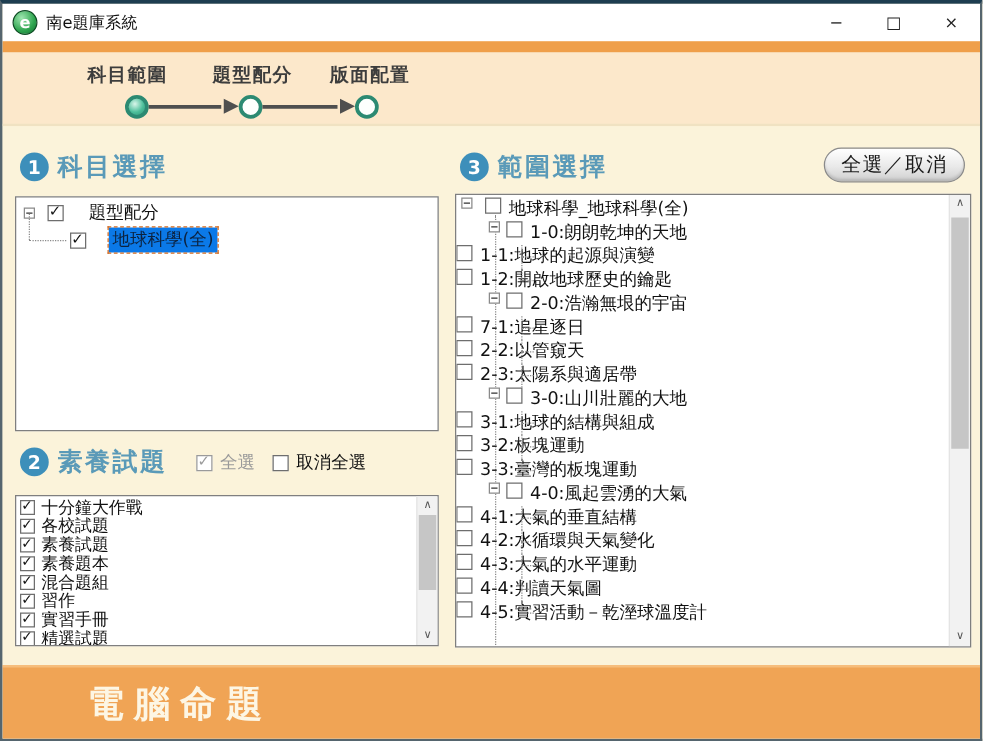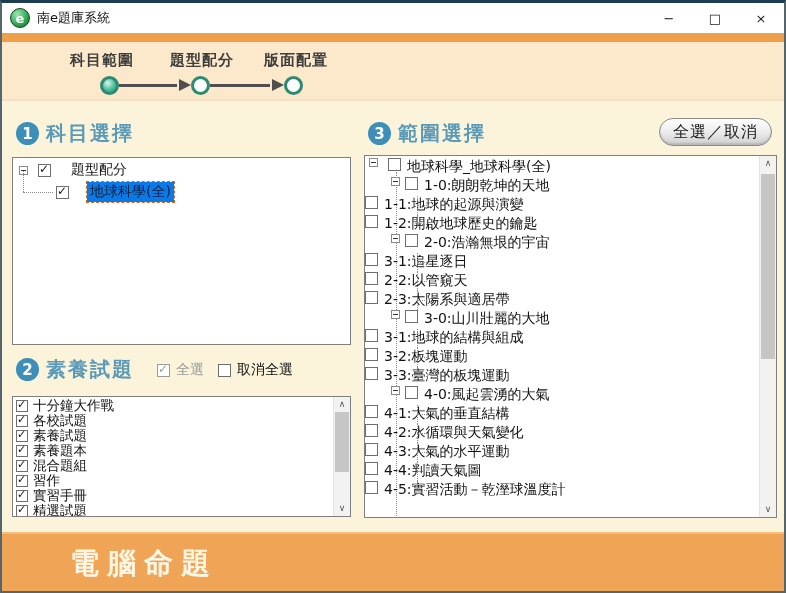--- a/index.html
+++ b/index.html
@@ -244,21 +244,21 @@
             <span class="t3label">1-2:開啟地球歷史的鑰匙</span>
           </div>
           <div class="trow lvl1 parent">
             <span class="exp"></span>
             <span class="cb"></span>
             <span class="t3label">2-0:浩瀚無垠的宇宙</span>
           </div>
           <div class="trow lvl2">
 
             <span class="cb"></span>
-            <span class="t3label">3-1:追星逐日</span>
+            <span class="t3label">7-1:追星逐日</span>
           </div>
           <div class="trow lvl2">
 
             <span class="cb"></span>
             <span class="t3label">2-2:以管窺天</span>
           </div>
           <div class="trow lvl2">
 
             <span class="cb"></span>
             <span class="t3label">2-3:太陽系與適居帶</span>

